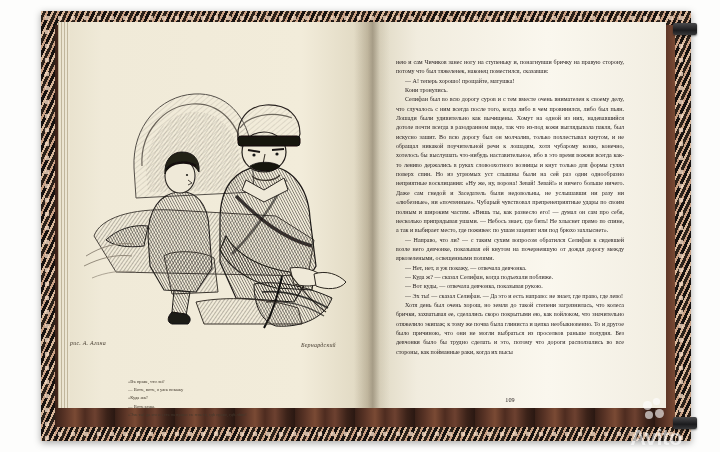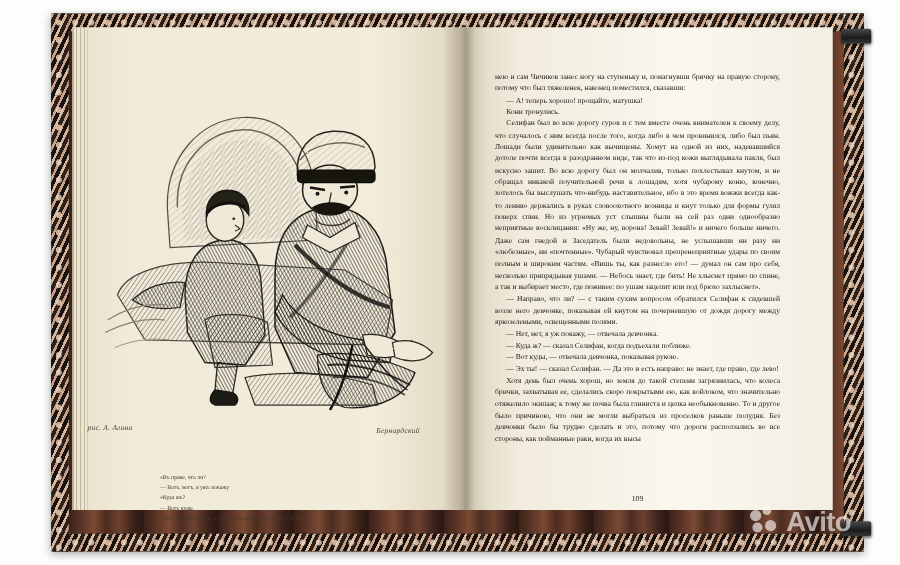--- a/index.html
+++ b/index.html
@@ -129,21 +129,21 @@
     border-radius:2px;
     box-shadow:0 1px 2px rgba(0,0,0,.5);
   }
   .clasp.top{top:12px;}
   .clasp.bottom{bottom:12px;}
 
   
   .watermark{
     position:absolute;left:600px;top:398px;width:112px;height:40px;
     display:flex;align-items:center;gap:3px;
-    opacity:.62;pointer-events:none;
+    opacity:.62;pointer-events:none;flex-direction:column;
   }
   .wm-logo{position:relative;width:26px;height:26px;flex:0 0 auto;}
   .wm-logo i{position:absolute;border-radius:50%;background:#ffffff;display:block;}
   .wm-logo i:nth-child(1){width:9px;height:9px;left:0;top:3px;}
   .wm-logo i:nth-child(2){width:7px;height:7px;left:10px;top:0px;}
   .wm-logo i:nth-child(3){width:8px;height:8px;left:2px;top:13px;}
   .wm-logo i:nth-child(4){width:9px;height:9px;left:12px;top:11px;}
   .wm-text{
     font-family:"Liberation Sans", sans-serif;
     font-weight:bold;font-size:22px;color:#ffffff;

